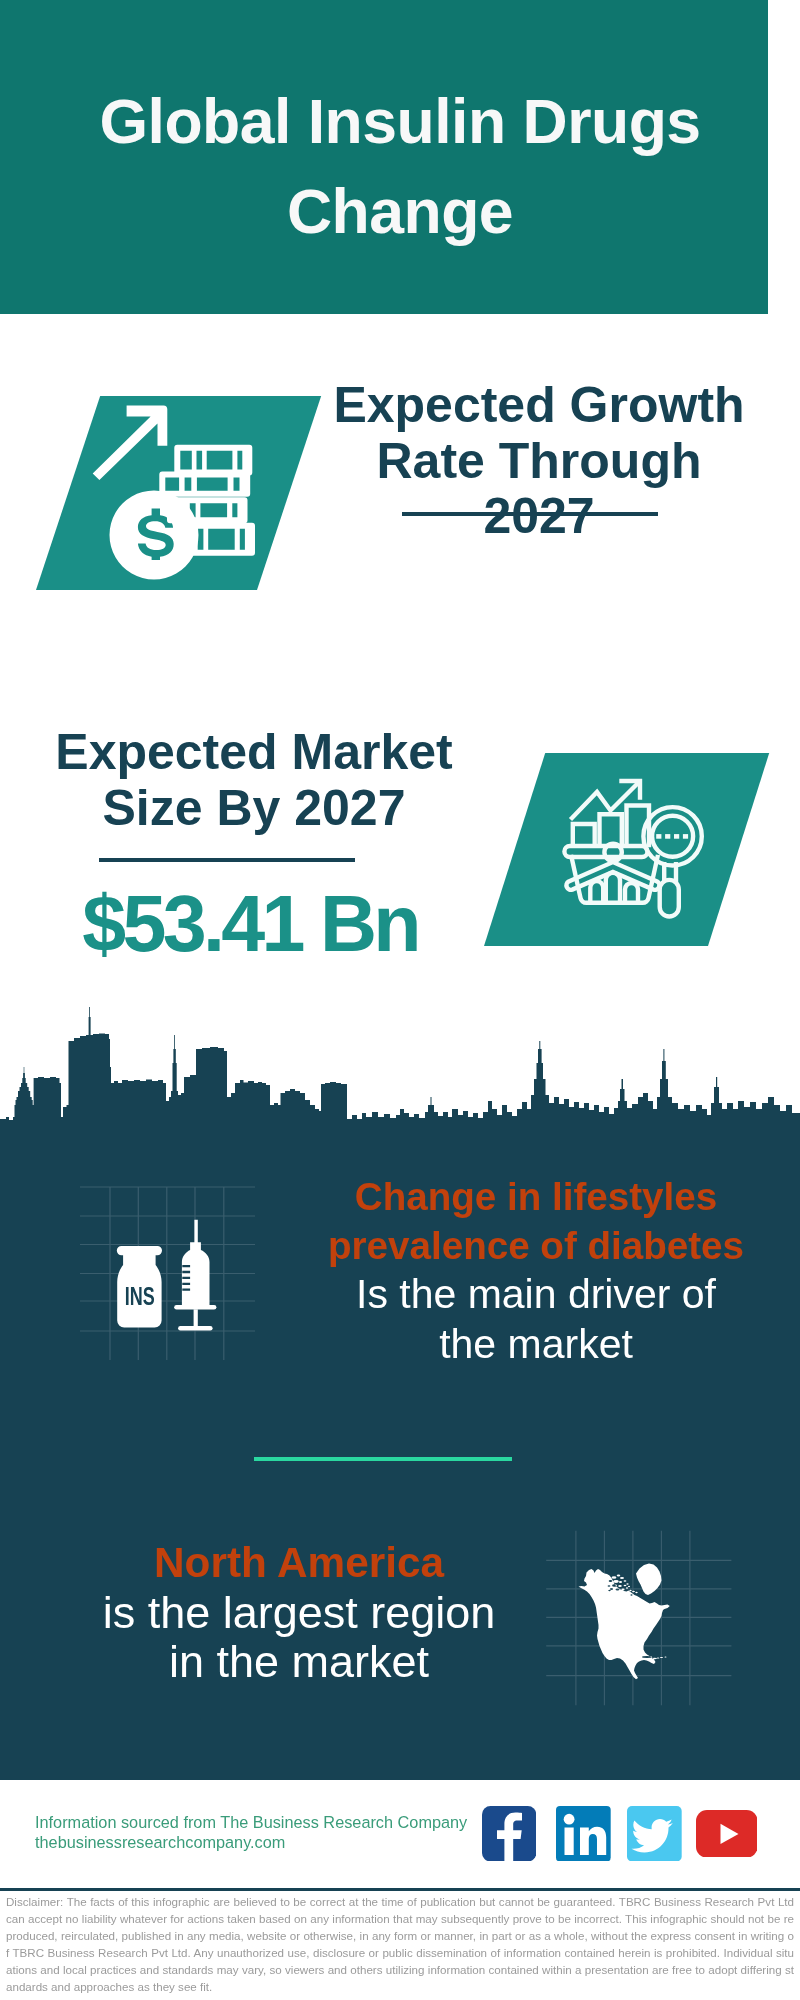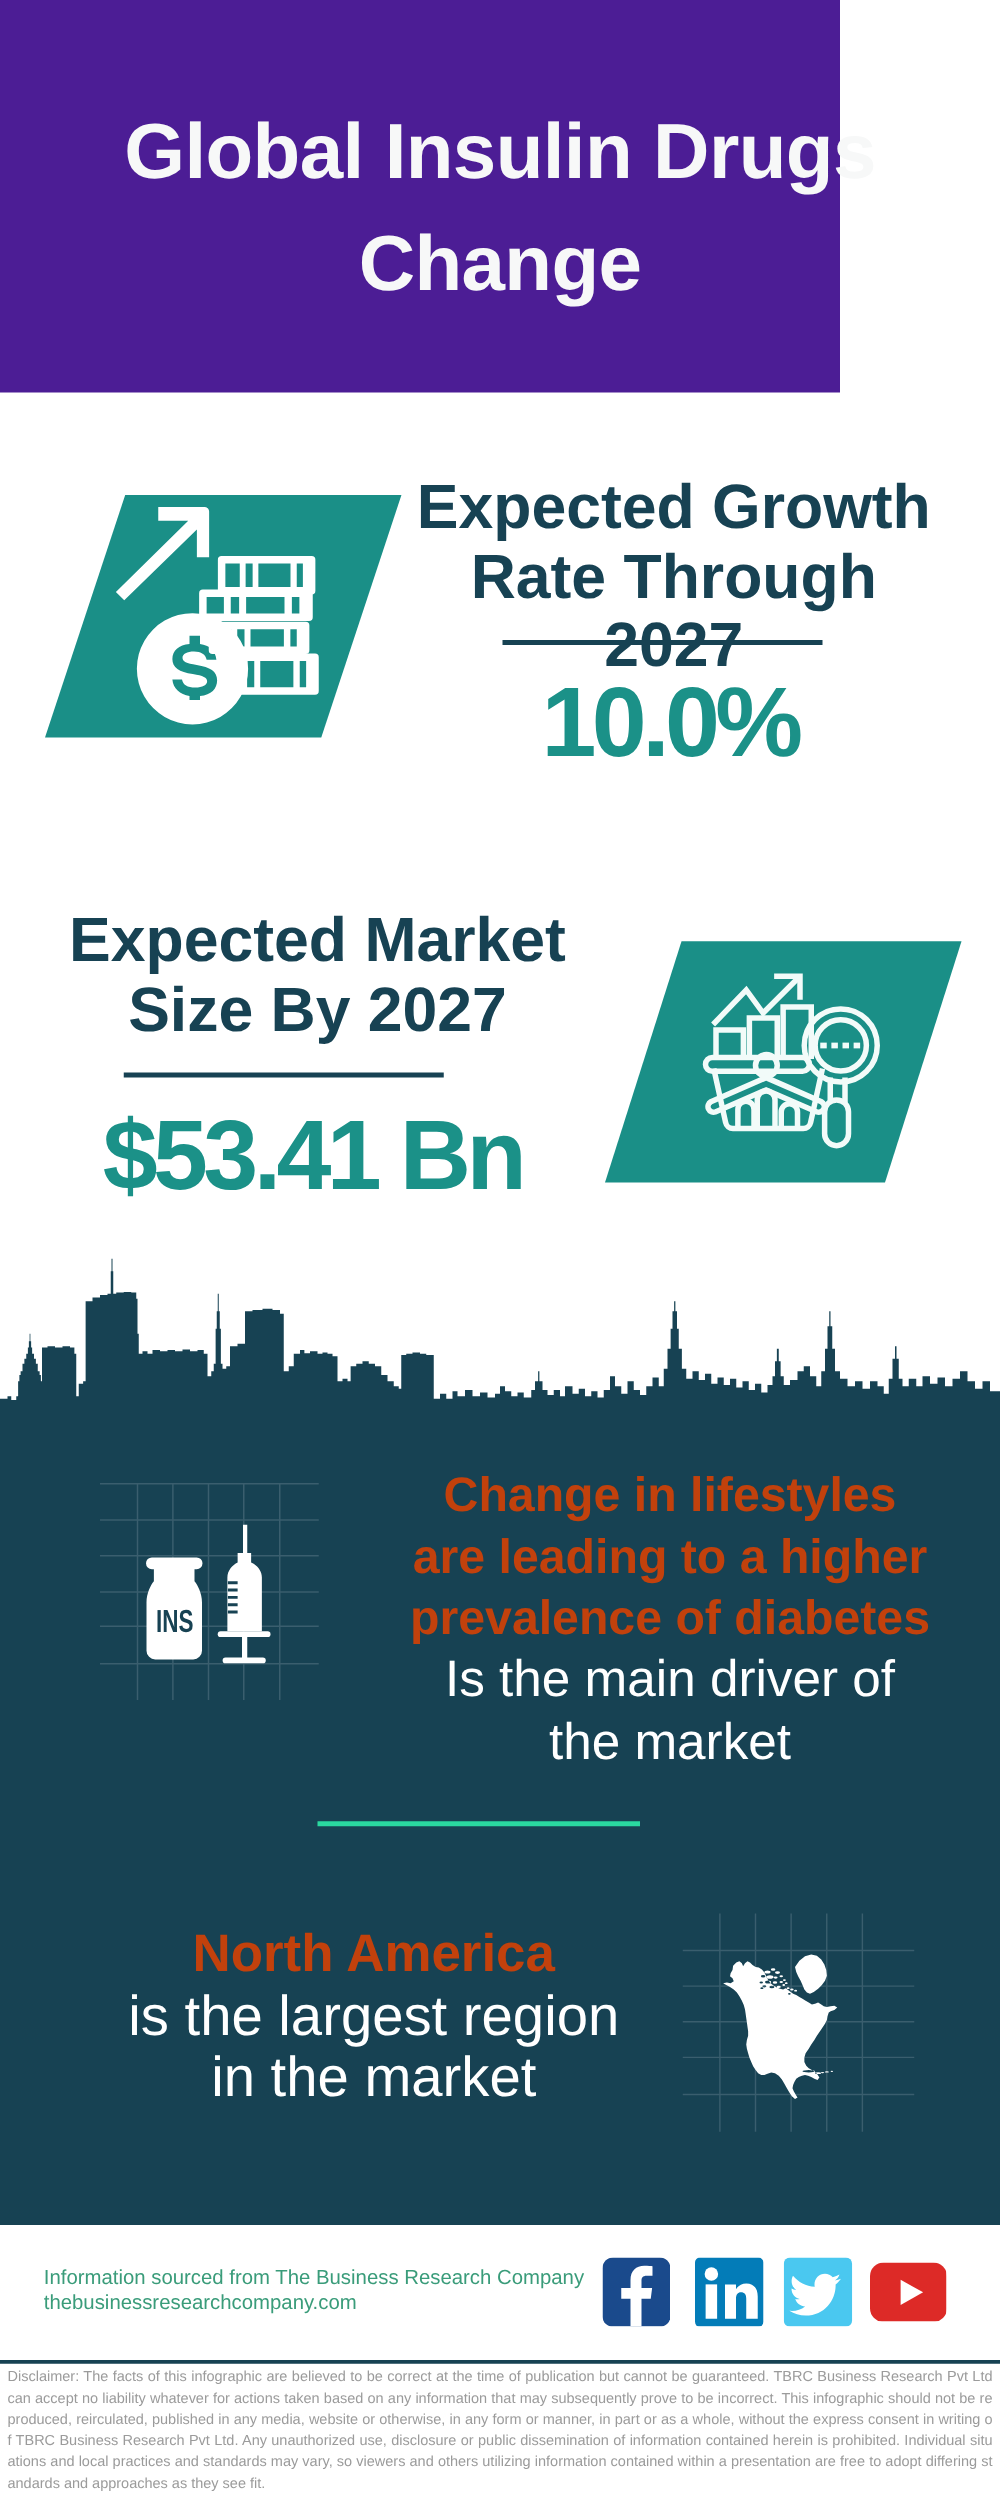--- a/index.html
+++ b/index.html
@@ -1,20 +1,20 @@
 <!DOCTYPE html>
 <html><head>
 <meta charset="utf-8">
 <style>
   html,body{margin:0;padding:0;}
   body{width:800px;height:2000px;background:#fff;font-family:"Liberation Sans",sans-serif;overflow:hidden;}
   .page{position:relative;width:800px;height:2000px;background:#fff;}
 
   
-  .header{position:absolute;left:0;top:0;width:672px;height:314px;background:#4c1d95;}
+  .header{position:absolute;left:0;top:0;width:768px;height:314px;background:#0f766e;}
   .header-title{position:absolute;left:0;top:76px;width:800px;text-align:center;color:#f7f8f8;
     font-size:62.5px;font-weight:bold;line-height:90px;letter-spacing:-0.5px;}
 
   
   .para{position:absolute;background:#1a8f87;}
   .stat-label{position:absolute;color:#174253;font-size:50px;font-weight:bold;line-height:55.5px;text-align:center;letter-spacing:0px;}
   .stat-rule{position:absolute;height:3px;background:#174253;}
   .stat-value{position:absolute;color:#1b9188;font-size:79px;font-weight:bold;text-align:center;line-height:79px;letter-spacing:-3.7px;}
 
   
@@ -57,21 +57,20 @@
       <path d="M 82.0 99.3 L 156.5 99.3 A 3.0 3.0 0 0 1 159.5 102.3 L 159.5 122.2 A 3.0 3.0 0 0 1 156.5 125.2 L 82.0 125.2 A 3.0 3.0 0 0 1 79.0 122.2 L 79.0 102.3 A 3.0 3.0 0 0 1 82.0 99.3 Z M 85.0 105.3 L 85.0 119.2 L 97.0 119.2 L 97.0 105.3 Z M 101.8 105.3 L 101.8 119.2 L 107.6 119.2 L 107.6 105.3 Z M 112.4 105.3 L 112.4 119.2 L 139.1 119.2 L 139.1 105.3 Z M 144.3 105.3 L 144.3 119.2 L 149.4 119.2 L 149.4 105.3 Z"></path>
       <path d="M 90.0 124.8 L 164.0 124.8 A 3.0 3.0 0 0 1 167.0 127.8 L 167.0 154.8 A 3.0 3.0 0 0 1 164.0 157.8 L 90.0 157.8 A 3.0 3.0 0 0 1 87.0 154.8 L 87.0 127.8 A 3.0 3.0 0 0 1 90.0 124.8 Z M 93.0 130.8 L 93.0 151.8 L 104.9 151.8 L 104.9 130.8 Z M 109.7 130.8 L 109.7 151.8 L 115.4 151.8 L 115.4 130.8 Z M 120.2 130.8 L 120.2 151.8 L 146.7 151.8 L 146.7 130.8 Z M 151.8 130.8 L 151.8 151.8 L 156.9 151.8 L 156.9 130.8 Z"></path>
       <path d="M 66 92.5 A 44.5 44.5 0 1 1 65.99 92.5 Z M 63.6 110.6 L 63.6 117.2 C 55.0 118.0 49.9 122.6 49.9 129.1 C 49.9 136.0 55.3 139.5 66.2 141.2 C 74.6 142.5 77.7 144.1 77.7 147.0 C 77.7 150.1 74.0 152.0 68.2 152.0 C 62.0 152.0 58.3 149.7 57.6 145.5 L 49.9 145.5 C 50.5 152.8 56.0 157.5 63.6 158.7 L 63.6 161.9 L 72.0 161.9 L 72.0 158.8 C 81.1 157.9 85.7 152.8 85.7 146.1 C 85.7 139.0 80.1 135.6 69.4 133.9 C 61.0 132.6 58.0 131.0 58.0 128.1 C 58.0 125.2 61.6 123.2 67.2 123.2 C 72.9 123.2 76.6 125.6 77.3 129.8 L 85.1 129.8 C 84.5 122.6 79.6 118.1 72.0 117.2 L 72.0 110.6 Z"></path>
     </g>
   </svg>
   <div class="stat-label" style="left:329px;top:378px;width:420px;">
     <div>Expected Growth</div>
     <div>Rate Through 2027</div>
   </div>
   <div class="stat-rule" style="left:402px;top:512px;width:256px;height:3.5px;"></div>
-  <div class="stat-value" style="left:326px;top:538px;width:420px;">10.0%</div>
 
   <div class="stat-label" style="left:44px;top:725px;width:420px;">
     <div>Expected Market</div>
     <div>Size By 2027</div>
   </div>
   <div class="stat-rule" style="left:99px;top:858px;width:256px;height:3.5px;"></div>
   <div class="stat-value" style="left:40px;top:884px;width:420px;">$53.41 Bn</div>
 
   <div class="dark-band"></div>
   <svg class="skyline" viewBox="0 0 800 127" preserveAspectRatio="none" style="position:absolute;left:0;top:1005px;width:800px;height:127px;">
@@ -93,21 +92,20 @@
       <rect x="100.1" y="143.0" width="34.5" height="4.6" rx="2.3"></rect>
     </g>
     <g stroke="#174253" stroke-width="2.3" stroke-linecap="butt">
       <path d="M 104.3 83.2 L 112.1 83.2 M 104.3 89.0 L 112.1 89.0 M 104.3 94.9 L 112.1 94.9 M 104.3 100.8 L 112.1 100.8 M 104.3 106.6 L 112.1 106.6"></path>
     </g>
     <text x="46.8" y="122.3" fill="#174253" textLength="30" lengthAdjust="spacingAndGlyphs" font-family="Liberation Sans, sans-serif" font-size="25.5" font-weight="bold" text-anchor="start">INS</text>
   </svg>
 
   <div class="driver-text" style="left:296px;top:1172px;width:480px;">
     <div class="hl">Change in lifestyles</div>
-    <div class="hl">are leading to a higher</div>
     <div class="hl">prevalence of diabetes</div>
     <div class="sub">Is the main driver of</div>
     <div class="sub">the market</div>
   </div>
   <div class="mid-rule" style="left:254px;top:1456.5px;width:258px;"></div>
 
   <div class="driver-text region-text" style="left:59px;top:1538px;width:480px;">
     <div class="hl">North America</div>
     <div class="sub">is the largest region</div>
     <div class="sub">in the market</div>

